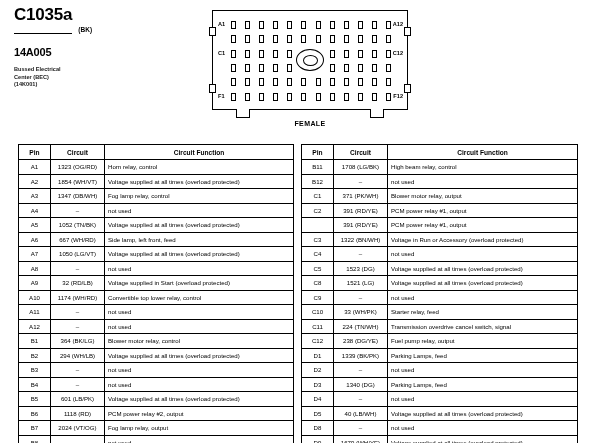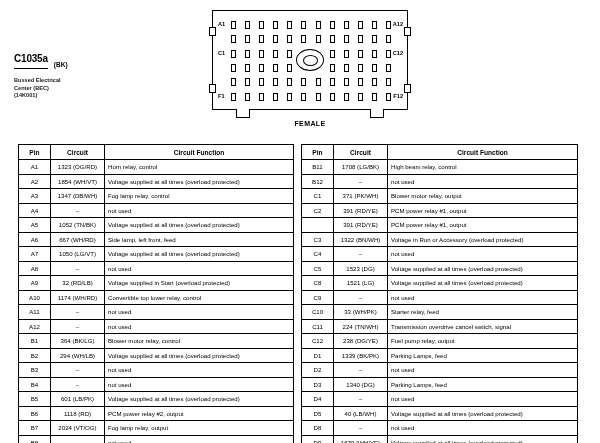--- a/index.html
+++ b/index.html
@@ -22,27 +22,26 @@
     left: 14px;
     top: 8px;
     width: 180px;
   }
   #connector-id-line {
     display: flex;
     align-items: flex-end;
     gap: 6px;
   }
   #connector-id {
-    font-size: 10px;
+    font-size: 17px;
     font-weight: bold;
     letter-spacing: -0.2px;
     border-bottom: 1.6px solid #000;
-    padding-bottom: 3px;
+    padding-bottom: 12px;
     line-height: 13px;
-    margin-top: 44px;
   }
   #connector-color-code {
     font-size: 6.5px;
     font-weight: bold;
     padding-bottom: 1px;
   }
   #part-number {
     font-size: 11px;
     font-weight: bold;
     margin-top: 12px;
@@ -205,20 +204,21 @@
   td.cell-function { text-align: left; padding-left: 5px; }
 </style>
 </head>
 <body>
 
 <div id="header-block">
   <div id="connector-id-line">
     <span id="connector-id">C1035a</span>
     <span id="connector-color-code">(BK)</span>
   </div>
+  <div id="part-number">14A005</div>
   <div id="component-desc" style="white-space: pre-line;">Bussed Electrical
 Center (BEC)
 (14K001)</div>
 </div>
 
 <div id="connector-diagram">
   <div id="connector-shell">
     <div class="shell-tab" id="tab-top-left"></div>
     <div class="shell-tab" id="tab-top-right"></div>
     <div class="shell-tab" id="tab-bot-left"></div>

